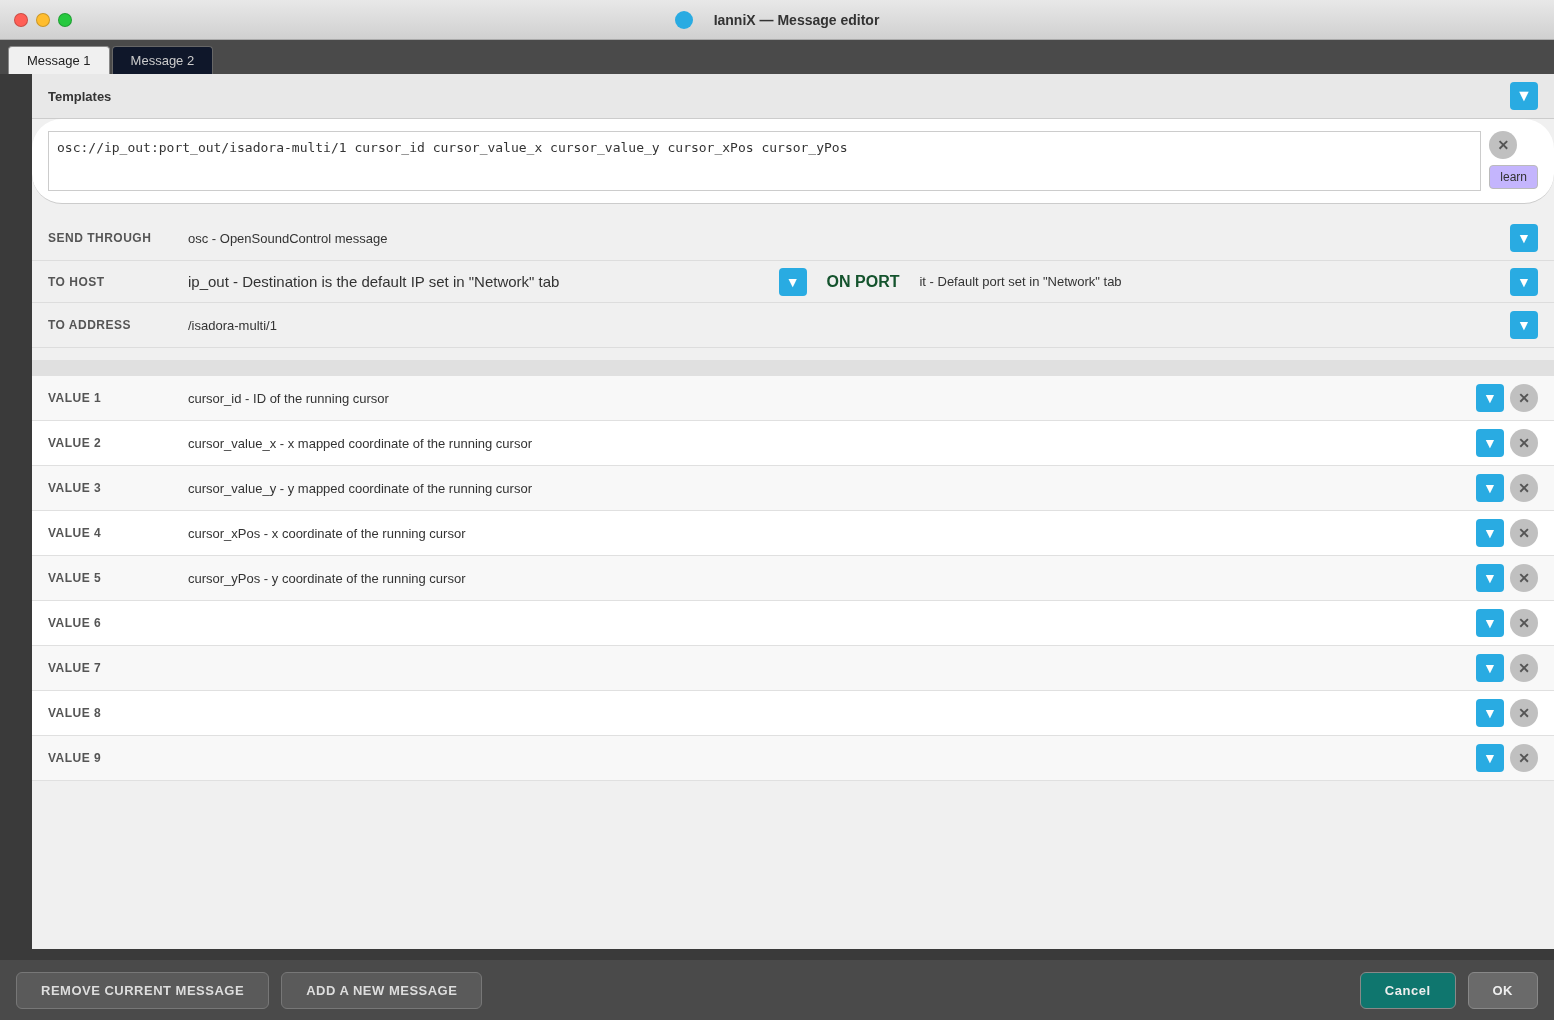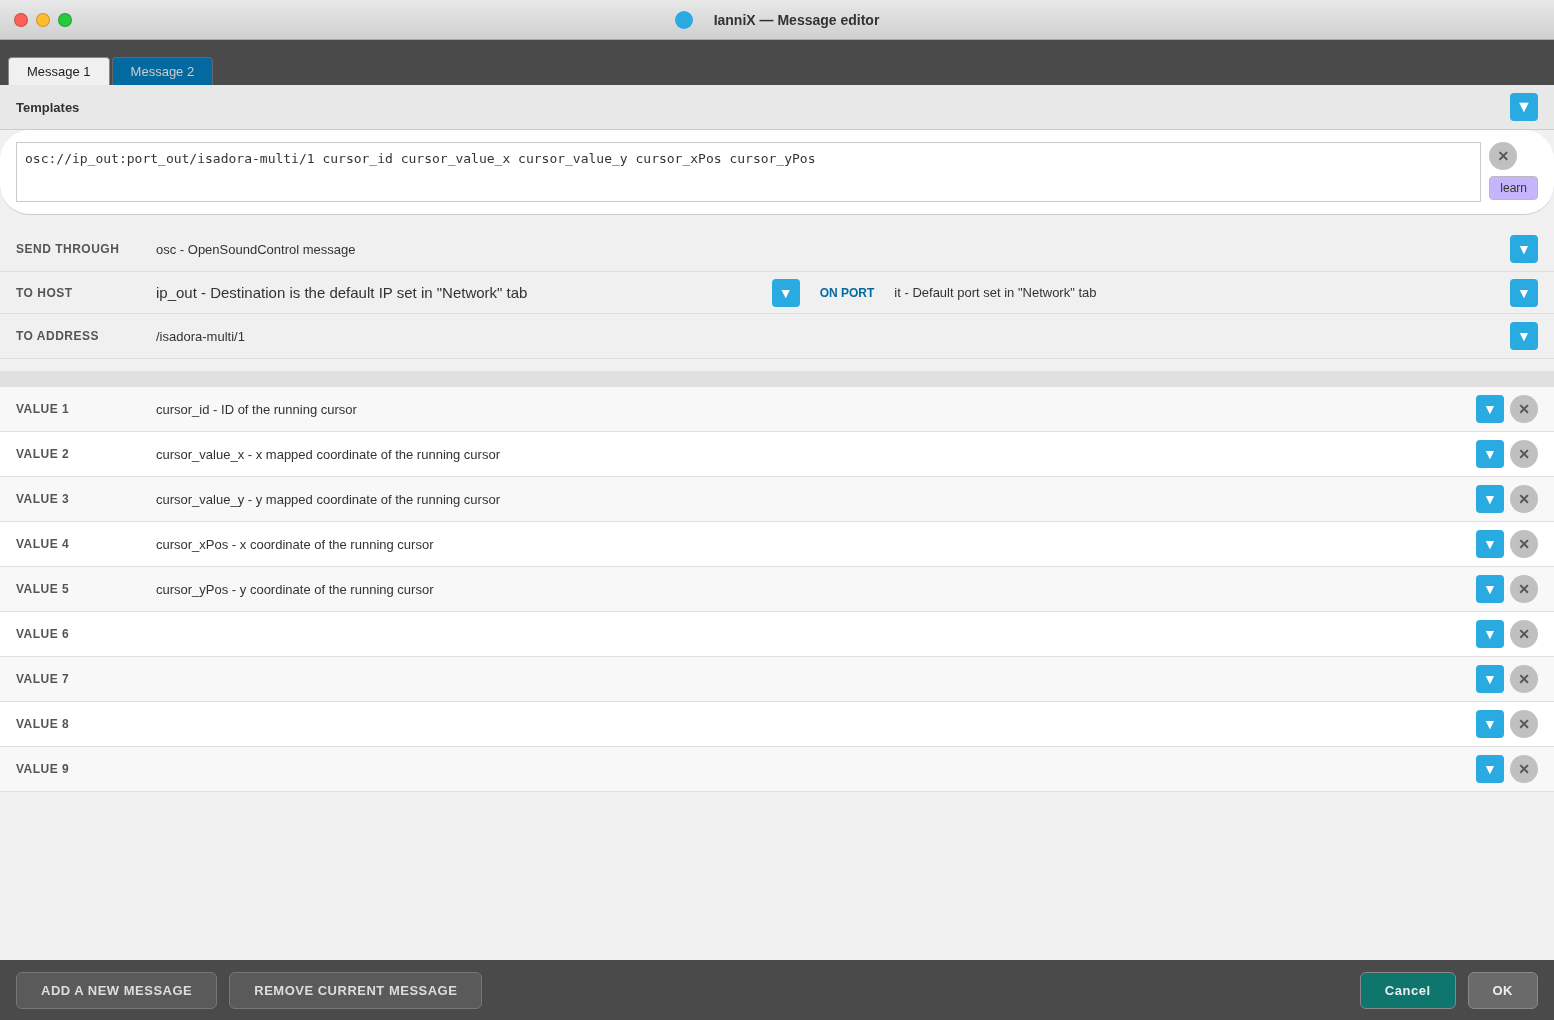--- a/index.html
+++ b/index.html
@@ -56,43 +56,44 @@
       justify-content: center;
     }
 
     
     .tab-bar {
       background: #4a4a4a;
       display: flex;
       align-items: flex-end;
       padding: 8px 8px 0 8px;
       gap: 2px;
-      height: 45px;
+      height: 34px;
     }
     .tab {
       padding: 6px 18px;
       font-size: 13px;
       color: #ccc;
-      background: #0369a1;
+      background: #0f172a;
       border-radius: 4px 4px 0 0;
       cursor: pointer;
       border: 1px solid #666;
       border-bottom: none;
     }
     .tab.active {
       background: #f0f0f0;
       color: #222;
       border-color: #888;
     }
 
     
     .main-content {
       background: #f0f0f0;
       height: calc(1020px - 40px - 45px - 60px);
       overflow-y: auto;
+      margin-left: 32px;
     }
 
     
     .templates-header {
       background: #e8e8e8;
       padding: 8px 16px;
       font-weight: 600;
       color: #333;
       display: flex;
       align-items: center;
@@ -216,23 +217,23 @@
       display: flex;
       align-items: center;
       justify-content: center;
       color: white;
       font-size: 14px;
       cursor: pointer;
       flex-shrink: 0;
     }
     .on-port-label {
       padding: 0 12px;
-      font-size: 12px;
+      font-size: 16px;
       font-weight: 600;
-      color: #0369a1;
+      color: #14532d;
       text-transform: uppercase;
       white-space: nowrap;
     }
     .port-value {
       flex: 1;
       color: #333;
       font-size: 13px;
     }
 
     
@@ -498,17 +499,17 @@
         <div class="x-btn">
           <span>✕</span>
         </div>
       </div>
     </div>
     </div>
 
 </div>
 
 <div class="bottom-bar">
+  <button class="bottom-btn dark">REMOVE CURRENT MESSAGE</button>
   <button class="bottom-btn dark">ADD A NEW MESSAGE</button>
-  <button class="bottom-btn dark">REMOVE CURRENT MESSAGE</button>
   <button class="bottom-btn cancel">Cancel</button>
   <button class="bottom-btn ok">OK</button>
 </div>
 
 </body></html>

